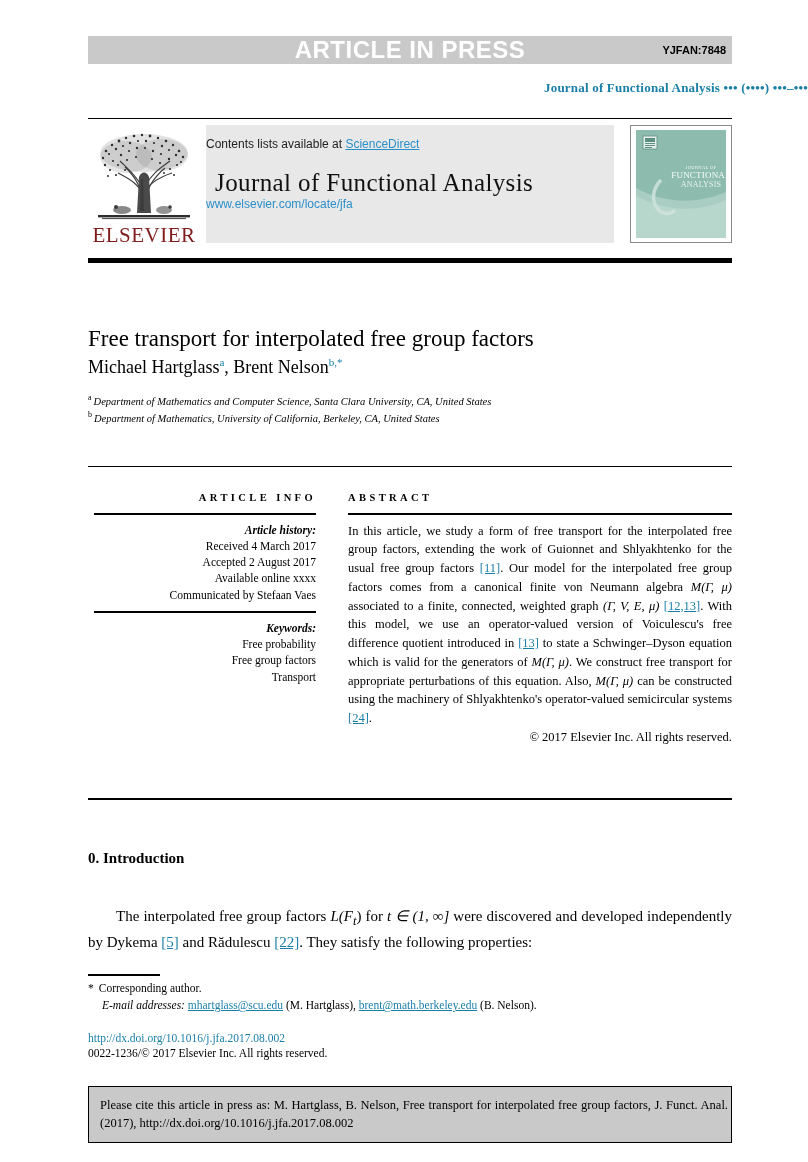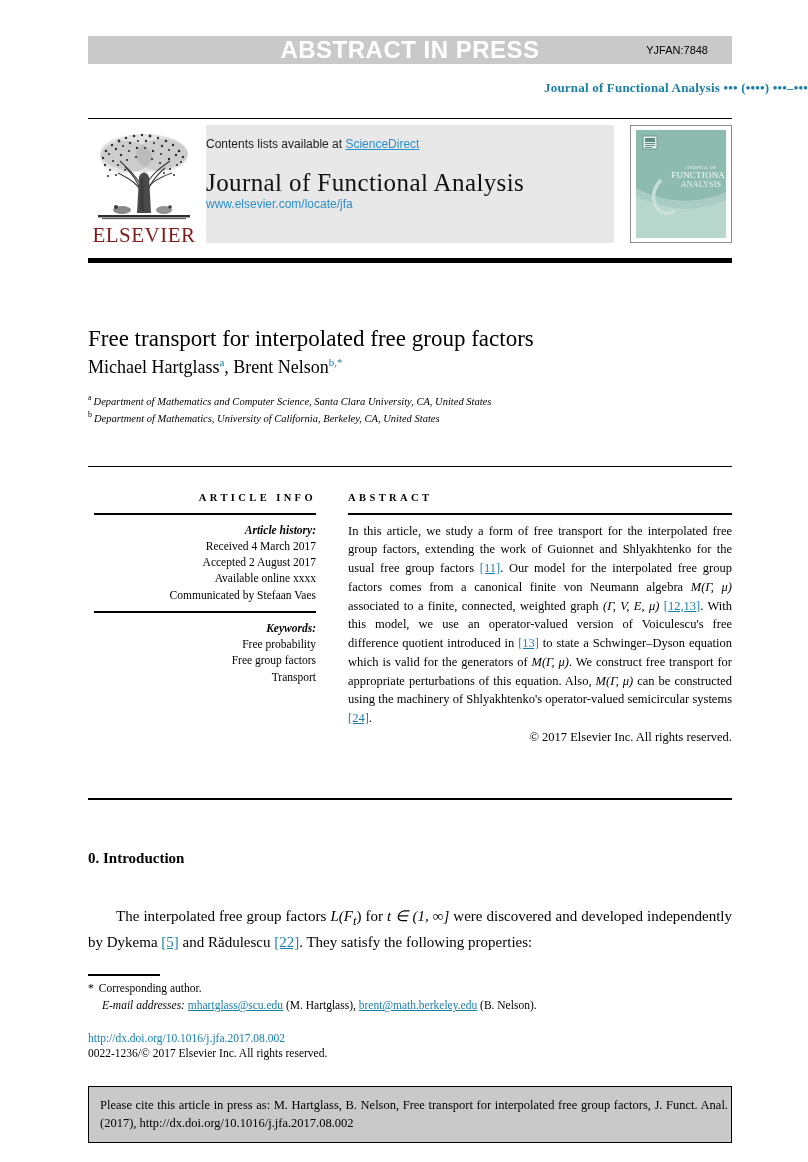--- a/index.html
+++ b/index.html
@@ -43,23 +43,23 @@
     font-weight: bold;
     font-size: 24px;
     letter-spacing: 0.5px;
     color: #ffffff;
     line-height: 28px;
   }
   .press-code {
     position: relative;
     font-family: "Liberation Sans", sans-serif;
     font-size: 11px;
-    font-weight: normal;
-    color: #000000;
-    padding-right: 24px;
+    font-weight: bold;
+    color: #000000;
+    padding-right: 6px;
     z-index: 2;
     text-align: center;
   }
 
   .journal-line {
     position: absolute;
     left: 0;
     top: 80px;
     width: 808px;
     text-align: right;
@@ -126,20 +126,21 @@
     font-size: 12px;
     color: #222222;
   }
   .sd-link { color: #2b8fc9; }
   .journal-title-big {
     margin-top: 18px;
     font-family: "Liberation Serif", serif;
     font-size: 25px;
     color: #111111;
     letter-spacing: 0.4px;
+    margin-left: 9px;
   }
   .journal-url {
     font-family: "Liberation Sans", sans-serif;
     font-size: 12px;
     color: #2b8fc9;
   }
 
   .cover-thumb {
     position: absolute;
     left: 542px;
@@ -358,21 +359,21 @@
     line-height: 1.45;
     text-align: justify;
   }
 </style>
 </head>
 <body>
 
 <div class="page">
 
   <div class="press-banner">
-    <span class="press-banner-text">ABSTRACT IN PRESS</span>
+    <span class="press-banner-text">ARTICLE IN PRESS</span>
     <span class="press-code">YJFAN:7848</span>
   </div>
 
   <div class="journal-line">Journal of Functional Analysis ••• (••••) •••–•••</div>
 
   <div class="masthead-rule-top"></div>
 
   <div class="masthead">
 
     <div class="elsevier-logo">

